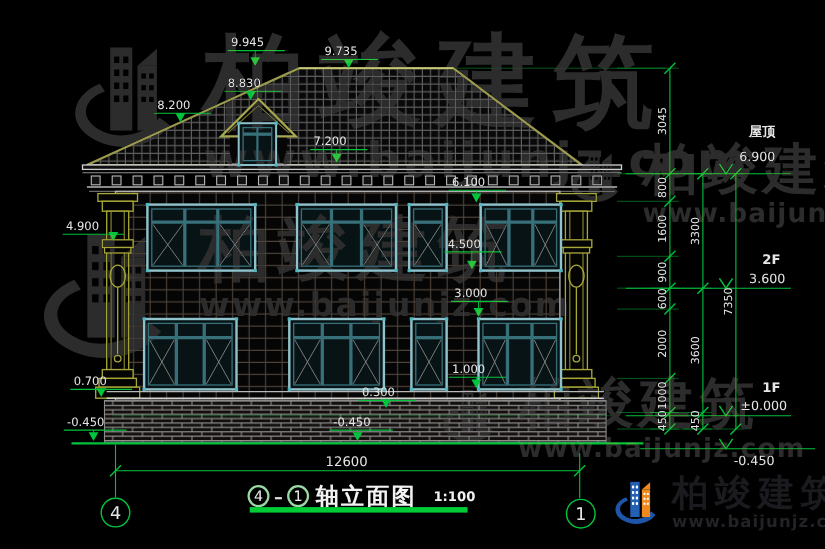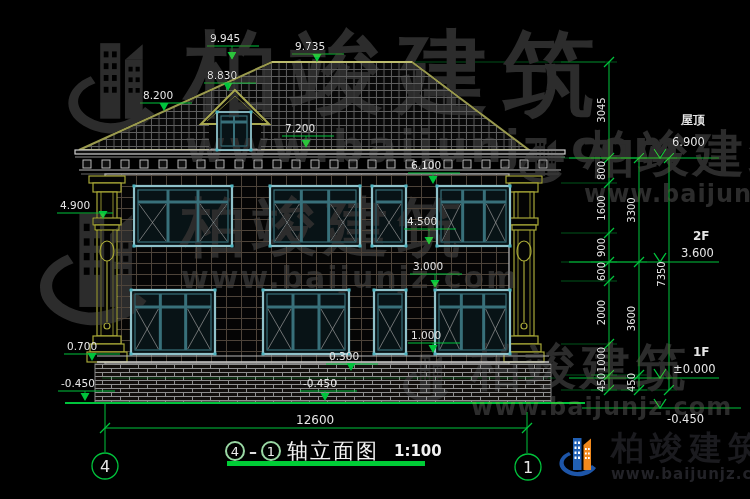--- a/index.html
+++ b/index.html
@@ -29,22 +29,22 @@
   .wm-d .wm-name{font-size:50px;letter-spacing:5px;}
   .wm-d .wm-site{font-size:24px;letter-spacing:1px;}
   .wm-d .wm-icon{width:62px;height:74px;}
 
   .titlebar{position:absolute;left:208px;top:437px;z-index:4;display:flex;
             align-items:center;gap:3px;color:#f2f2f2;}
   .axis-circ{width:20px;height:20px;border:2px solid #9ad8a4;border-radius:50%;
              display:flex;align-items:center;justify-content:center;
              font-size:13px;color:#eee;box-sizing:border-box;}
   .t-dash{color:#ddd;font-weight:bold;margin:0 1px;}
-  .title-text{font-size:21px;font-weight:normal;letter-spacing:2px;margin-left:3px;}
-  .title-scale{font-size:15px;font-weight:bold;margin-left:12px;}
+  .title-text{font-size:21px;font-weight:bold;letter-spacing:2px;margin-left:3px;}
+  .title-scale{font-size:12px;font-weight:bold;margin-left:12px;}
   .title-underline{position:absolute;left:210px;top:461px;width:198px;height:5px;
                    background:#00cd36;z-index:4;}
 
   .brand{position:absolute;left:536px;top:427px;z-index:4;display:flex;
          align-items:center;gap:8px;}
   .brand .txt{display:flex;flex-direction:column;}
   .brand-name{font-size:33px;font-weight:bold;color:#1b1b1f;letter-spacing:6px;line-height:1.05;}
   .brand-site{font-size:15px;font-weight:bold;color:#222227;letter-spacing:1px;}
 </style>
 </head>

